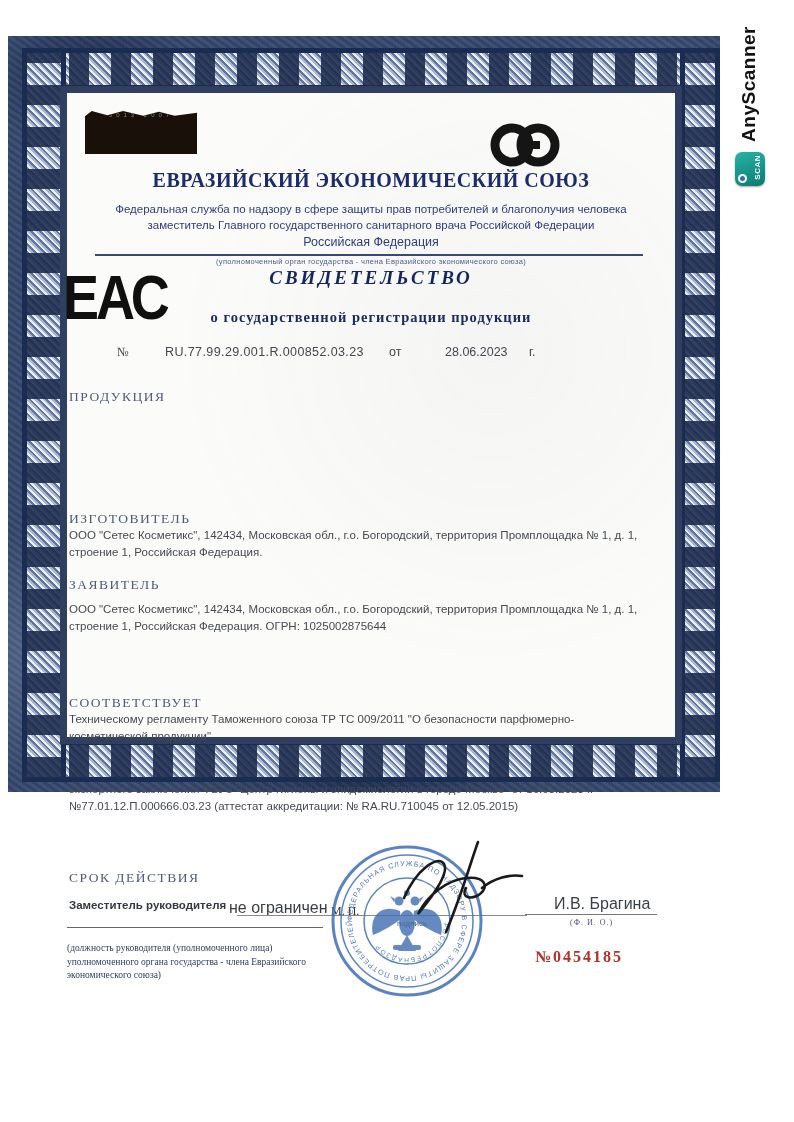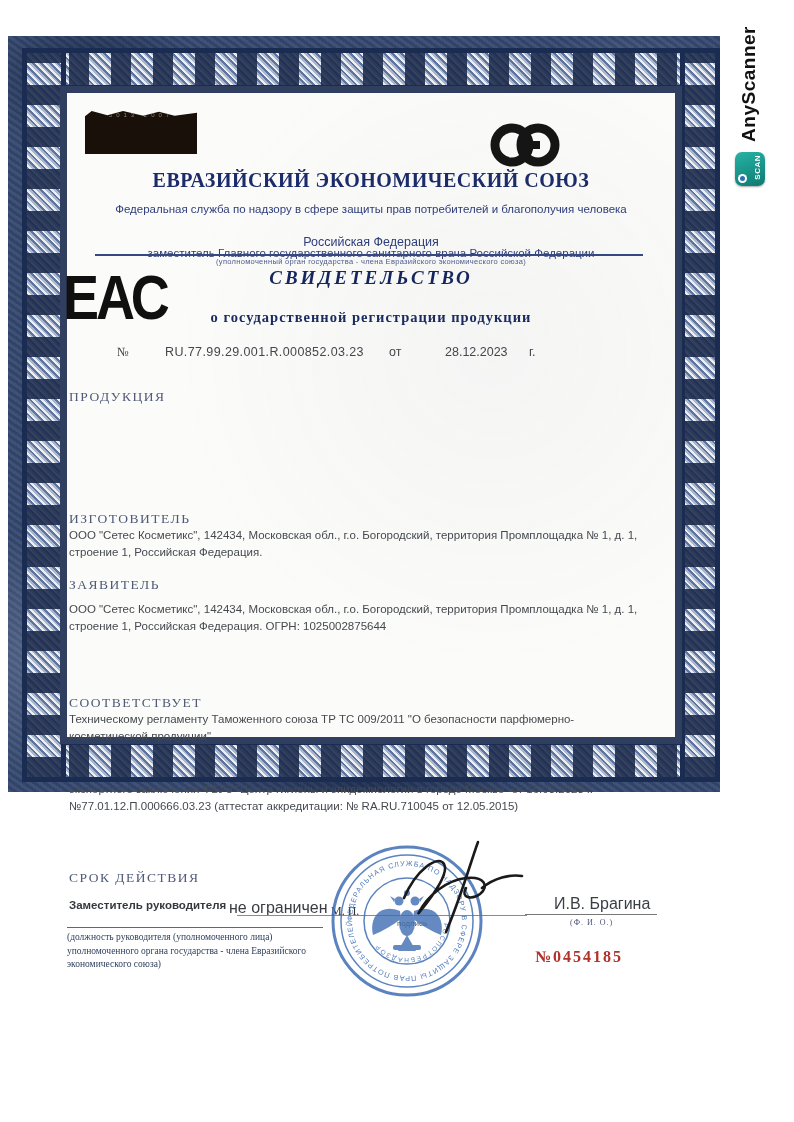--- a/index.html
+++ b/index.html
@@ -48,21 +48,21 @@
   
   .redaction {
     left:18px; top:17px; width:112px; height:44px; background:#191009;
     clip-path:polygon(0 14%, 6% 2%, 20% 12%, 34% 2%, 52% 13%, 66% 4%, 80% 13%, 100% 6%, 100% 100%, 0 100%);
     color:#8a8378; font-size:6px; letter-spacing:4px; text-align:center; padding-top:2px;
     overflow:hidden;
   }
   .union-title { top:76px; font-family:"Liberation Serif", serif; font-weight:bold;
     font-size:20px; color:#1c2c6b; letter-spacing:.5px; }
   .auth-line { font-size:11.5px; color:#2e3d7a; }
-  .auth1 { top:110px; } .auth2 { top:126px;margin-top:28px; }
+  .auth1 { top:110px; } .auth2 { top:126px; }
   .country { top:142px; font-size:12.5px; color:#2e3d7a; }
   .head-rule { left:28px; width:548px; top:161px; border-top:2px solid #37477f; }
   .auth-note { top:164px; font-size:7.5px; color:#4c5c8e; letter-spacing:.3px; }
   .eac-logo { left:-4px; top:172px; font-family:"Liberation Sans", sans-serif; font-weight:bold;
     font-size:54px; color:#101010; letter-spacing:-3px; transform:scaleY(1.18); transform-origin:top left;
     line-height:1; }
   .doc-title { top:174px; font-family:"Liberation Serif", serif; font-weight:bold;
     font-size:19px; color:#14265c; letter-spacing:3px;font-style:italic; }
   .doc-subtitle { top:216px; font-family:"Liberation Serif", serif; font-weight:bold;
     font-size:14.5px; color:#1a2b60; letter-spacing:1px; }
@@ -86,21 +86,21 @@
   
   .deputy { left:2px; top:806px; font-size:11.5px; font-weight:bold; color:#34383f; }
   .mp { left:264px; top:811px; font-family:"Liberation Serif", serif; font-size:12px; color:#333; }
   .sig-line-1 { left:170px; top:822px; width:290px; border-top:1px solid #8a8a8a; }
   .sign-label { left:330px; top:826px; font-size:8px; color:#555; }
   .signer-name { left:487px; top:802px; font-size:16px; color:#3a3e45; }
   .sig-line-2 { left:458px; top:821px; width:132px; border-top:1px solid #777; }
   .fio { left:492px; top:825px; font-family:"Liberation Serif", serif; font-size:8px;
     color:#4a5578; letter-spacing:1px;margin-left:11px; }
   .note { left:0; top:834px; width:256px; font-family:"Liberation Serif", serif;
-    font-size:9.5px; line-height:13.5px; color:#31405f; border-top:1px solid #666; padding-top:3px; }
+    font-size:9.5px; line-height:13.5px; color:#31405f; border-top:1px solid #666; padding-top:14px; }
   .serial { left:468px; top:855px; font-family:"Liberation Serif", serif; font-weight:bold;
     font-size:16px; color:#b0322a; letter-spacing:2px; }
   .stamp-box { left:260px; top:748px; width:160px; height:160px; }
   .sign-box { left:315px; top:743px; width:150px; height:102px; }
   
   .se-box { left:420px; top:22px; width:76px; height:58px; }
   
   .side { position:absolute; left:722px; top:0; width:72px; height:1122px; background:#ffffff; }
   .scanner-text { position:absolute; top:26px; left:16px; writing-mode:vertical-rl;
     transform:rotate(180deg); font-size:19px; font-weight:bold; color:#111; letter-spacing:.5px; }
@@ -148,21 +148,21 @@
 
       <div class="abs eac-logo">ЕАС</div>
 
       <div class="abs ctr doc-title">СВИДЕТЕЛЬСТВО</div>
       <div class="abs ctr doc-subtitle">о государственной регистрации продукции</div>
 
       <div class="numrow">
         <span class="num-label">№</span>
         <span class="num-value">RU.77.99.29.001.R.000852.03.23</span>
         <span class="date-prep">от</span>
-        <span class="date-value">28.12.2023</span>
+        <span class="date-value">28.06.2023</span>
         <span class="year-suffix">г.</span>
       </div>
 
       <div class="abs sec-h h-product">ПРОДУКЦИЯ</div>
 
       <div class="abs sec-h h-manuf">ИЗГОТОВИТЕЛЬ</div>
       <div class="abs sec-t t-manuf">ООО "Сетес Косметикс", 142434, Московская обл., г.о. Богородский, территория Промплощадка № 1, д. 1, строение 1, Российская Федерация.</div>
 
       <div class="abs sec-h h-appl">ЗАЯВИТЕЛЬ</div>
       <div class="abs sec-t t-appl">ООО "Сетес Косметикс", 142434, Московская обл., г.о. Богородский, территория Промплощадка № 1, д. 1, строение 1, Российская Федерация. ОГРН: 1025002875644</div>

